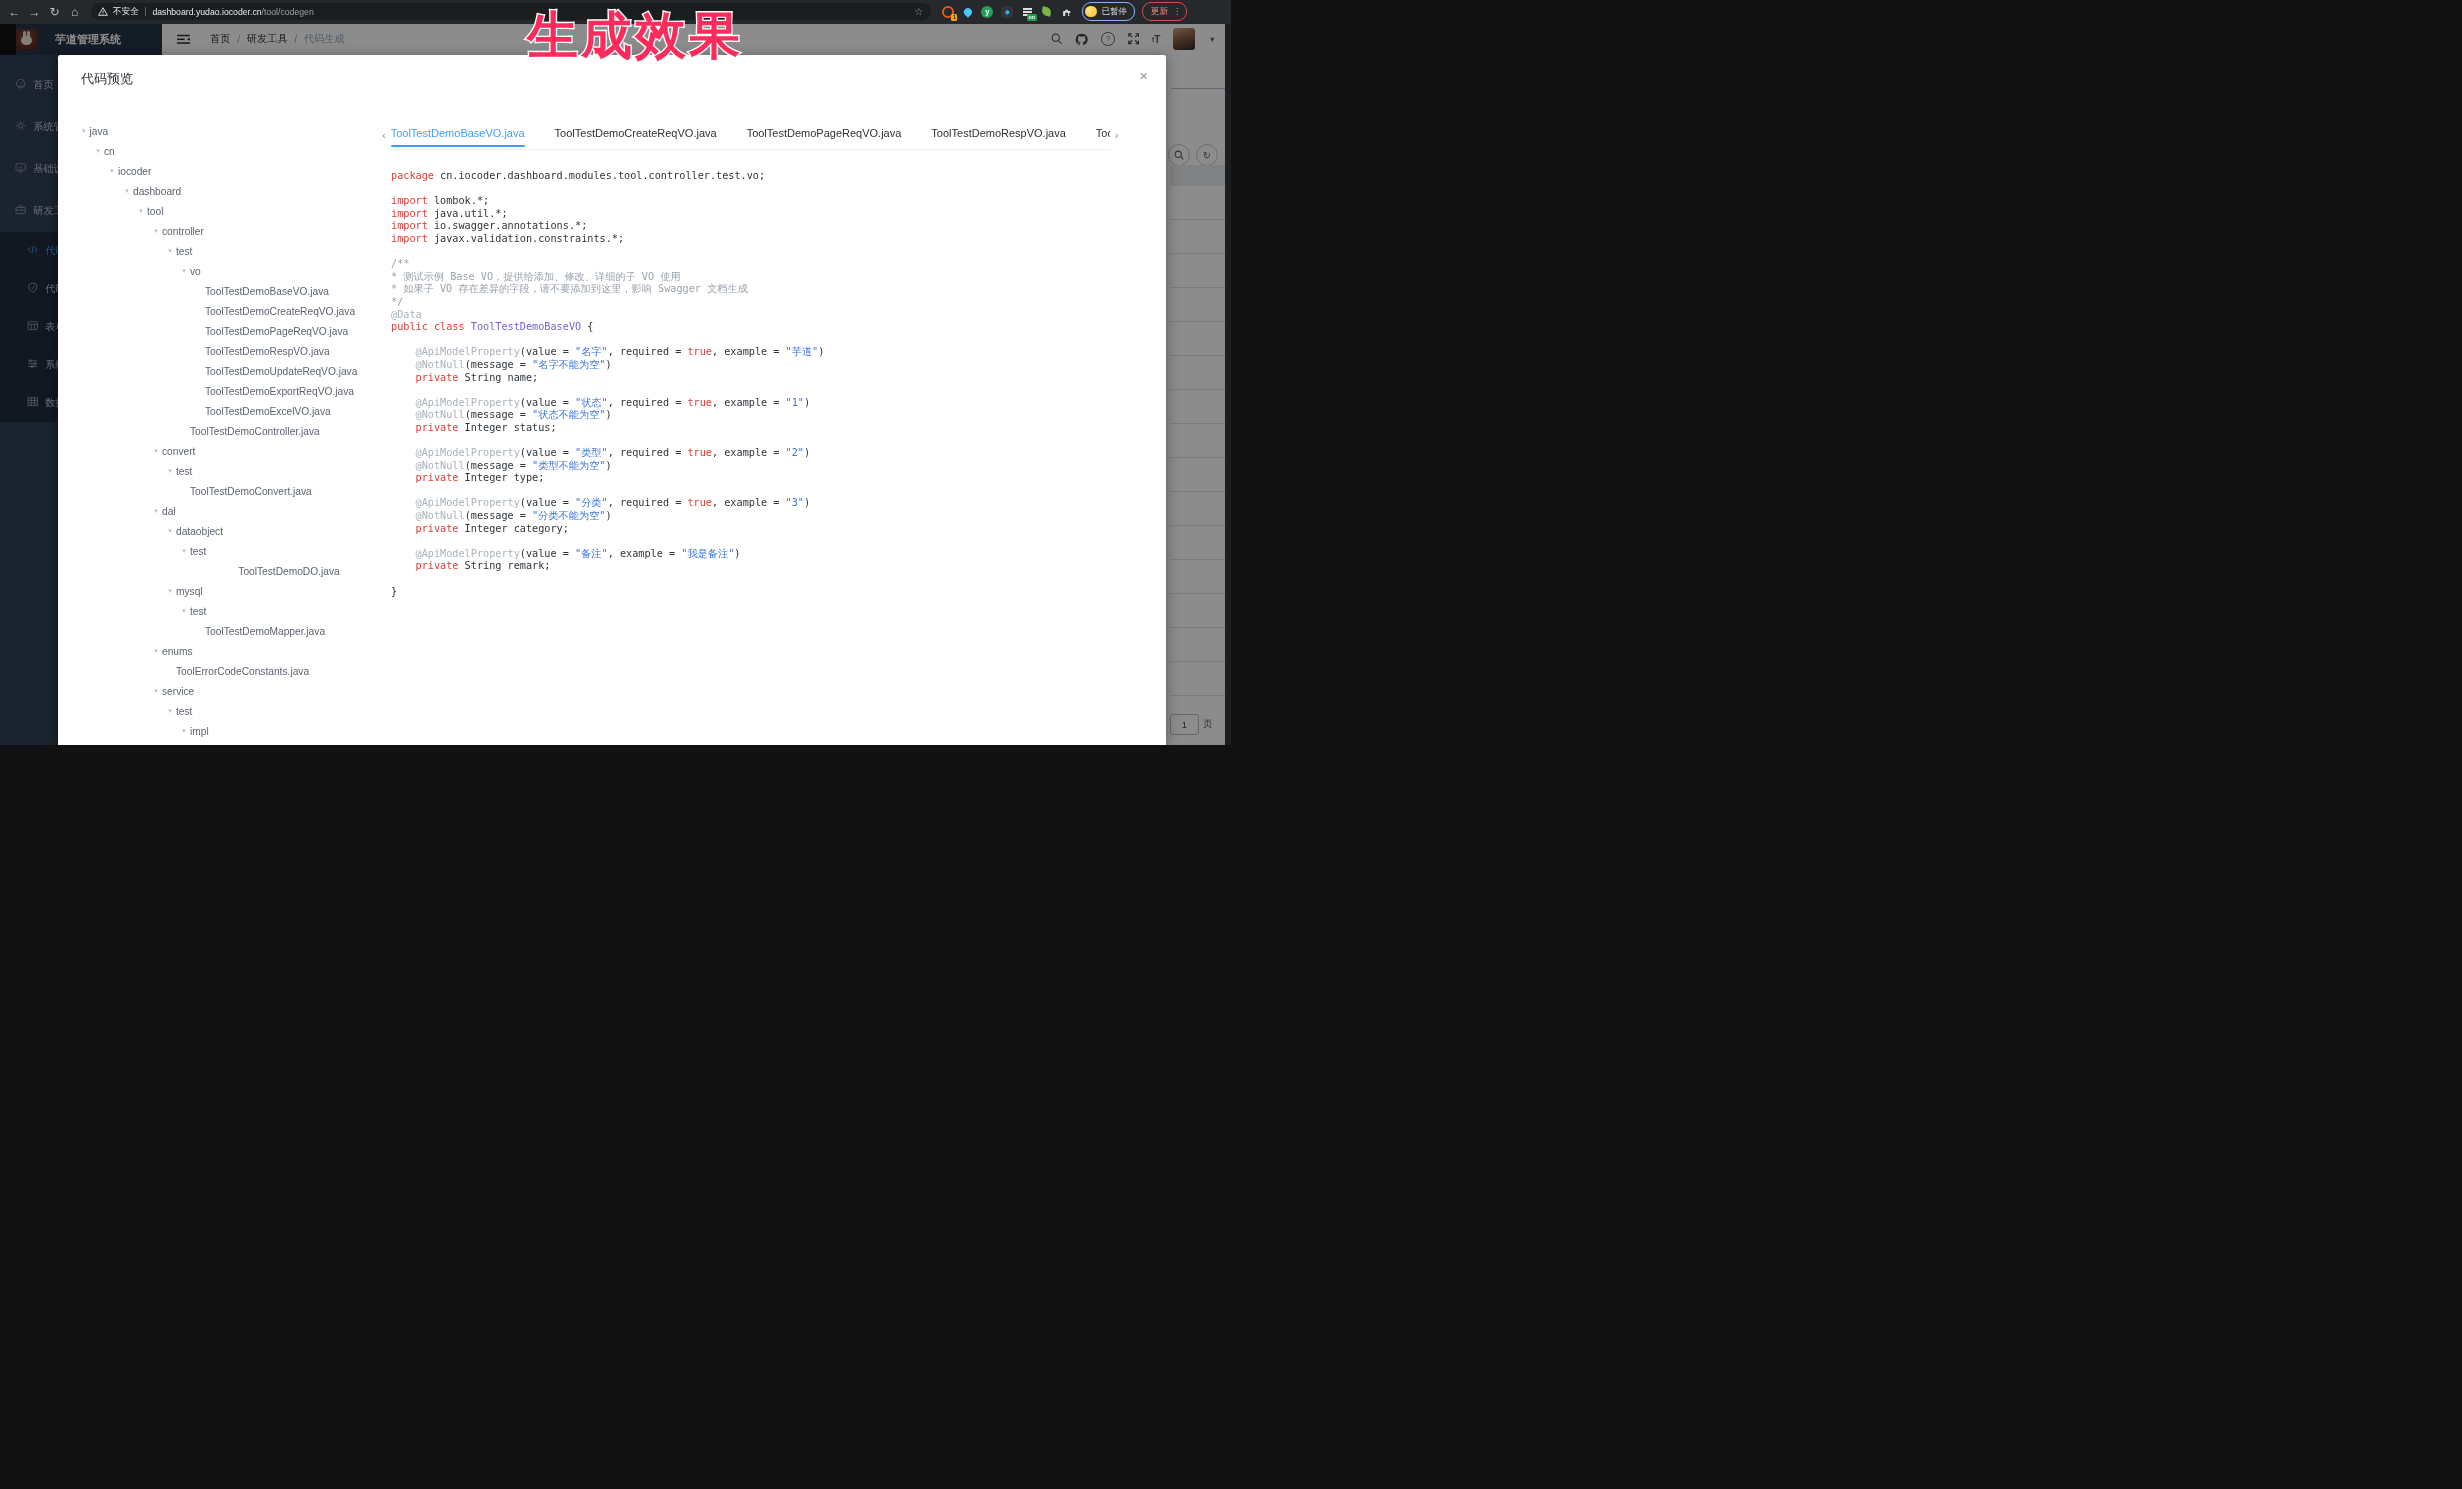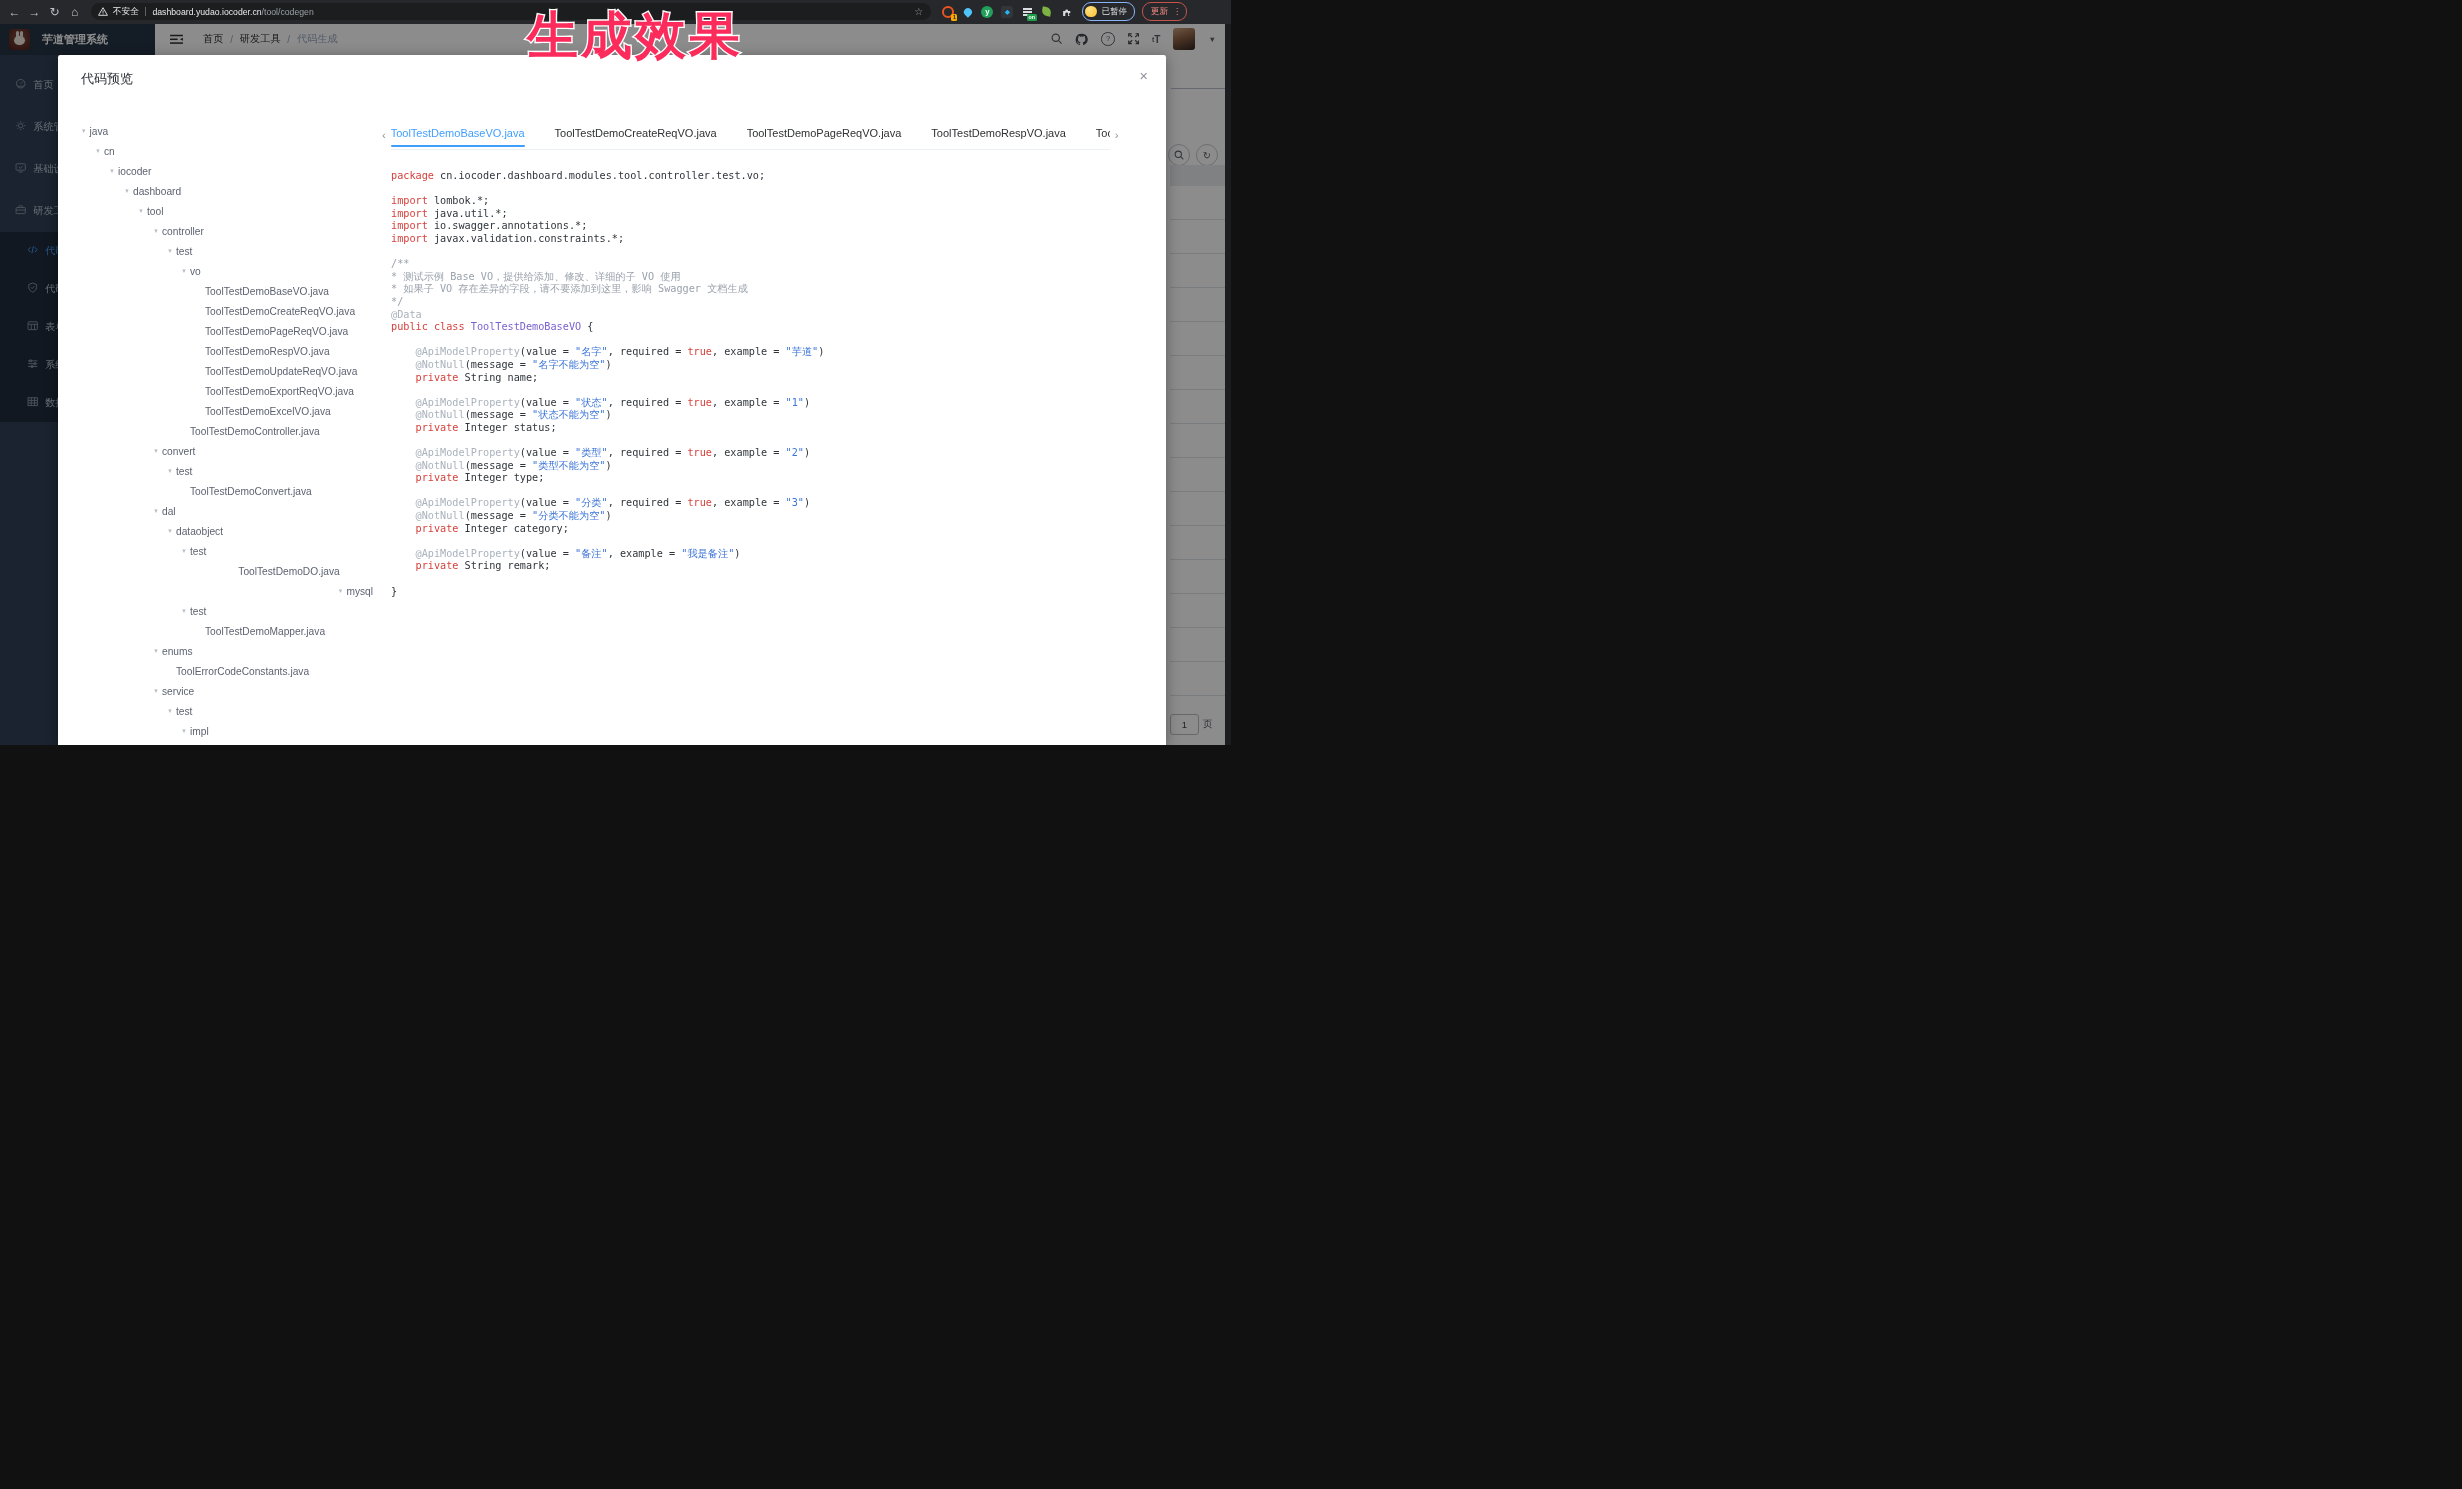--- a/index.html
+++ b/index.html
@@ -31,21 +31,21 @@
   .ext-puzzle svg{display:block;}
   .profile-chip{margin-left:9px;height:16.7px;border:1.5px solid #8ab4f8;border-radius:9px;display:flex;align-items:center;padding:0 6.8px 0 2.3px;gap:5px;}
   .emoji-face{width:11.4px;height:11.4px;border-radius:50%;background:radial-gradient(circle at 35% 30%,#ffe082,#fbc02d);}
   .profile-chip span{color:#dfe1e5;font-size:8.3px;}
   .update-chip{margin-left:7.6px;height:16.7px;border:1.5px solid #c5544a;border-radius:9px;display:flex;align-items:center;padding:0 4.6px 0 7.6px;gap:4.6px;}
   .update-chip span{color:#f28b82;font-size:8.7px;}
   .kebab{color:#e98a4b;font-size:9px;letter-spacing:0;line-height:7.6px;}
 
   
   .app-header{left:0;top:23.5px;width:1231px;height:31px;display:flex;z-index:10;}
-  .logo-block{width:146px;background:#263445;display:flex;align-items:center;padding-left:9px;gap:12px;flex:0 0 auto;}
+  .logo-block{width:146px;background:#263445;display:flex;align-items:center;gap:18px;flex:0 0 auto;margin-left:16px;}
   .logo-img{width:21px;height:21px;border-radius:3px;background:radial-gradient(circle at 50% 40%,#8a4a3a,#4a1f1c);position:relative;overflow:hidden;flex:0 0 auto;}
   .logo-img:before{content:"";position:absolute;left:6.8px;top:2.3px;width:3px;height:6.8px;background:#e8e3da;border-radius:1.5px;}
   .logo-img:after{content:"";position:absolute;left:11.4px;top:2.3px;width:3px;height:6.8px;background:#e8e3da;border-radius:1.5px;}
   .logo-img i{position:absolute;left:5.3px;top:7.6px;width:10.6px;height:9px;background:#efe9e0;border-radius:50%;}
   .app-title{color:#fff;font-size:11px;font-weight:bold;white-space:nowrap;}
   .topbar{flex:1;background:#fff;display:flex;align-items:center;padding:0 15px;gap:0;}
   .hamburger{display:flex;flex:0 0 auto;margin-right:20px;}
   .breadcrumb{display:flex;align-items:center;gap:6.8px;font-size:10.2px;}
   .bc-item{color:#303133;cursor:pointer;}
   .bc-item.last{color:#97a8be;cursor:default;}
@@ -361,21 +361,21 @@
         <span>dataobject</span>
       </div>
       <div class="tree-row" style="padding-left: 105px;">
         <span class="tr-arrow">▾</span>
         <span>test</span>
       </div>
       <div class="tree-row" style="padding-left: 120px; justify-content: center;">
         <span class="tr-pad"></span>
         <span>ToolTestDemoDO.java</span>
       </div>
-      <div class="tree-row" style="padding-left: 91px; justify-content: flex-end;">
+      <div class="tree-row" style="padding-left: 91px;">
         <span class="tr-arrow">▾</span>
         <span>mysql</span>
       </div>
       <div class="tree-row" style="padding-left: 105px;">
         <span class="tr-arrow">▾</span>
         <span>test</span>
       </div>
       <div class="tree-row" style="padding-left: 120px;">
         <span class="tr-pad"></span>
         <span>ToolTestDemoMapper.java</span>

